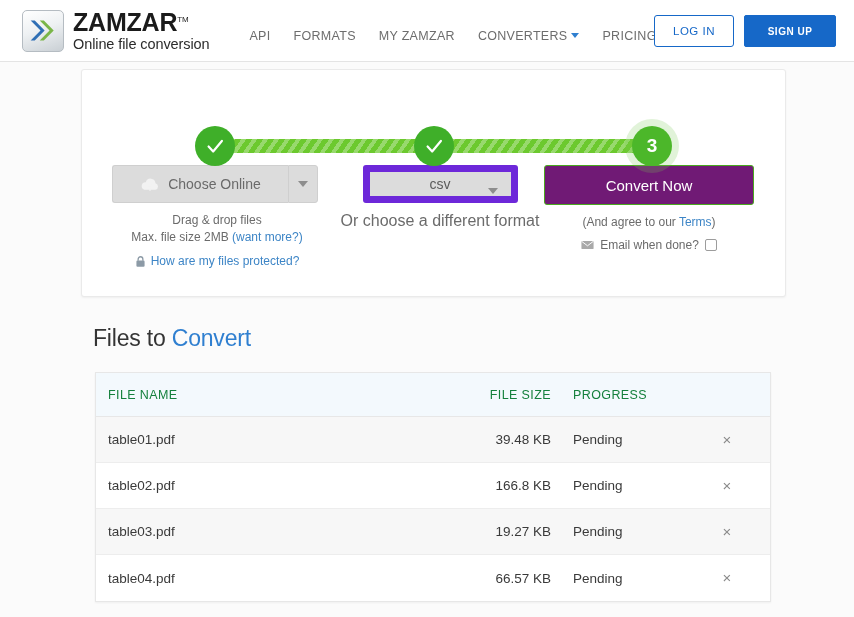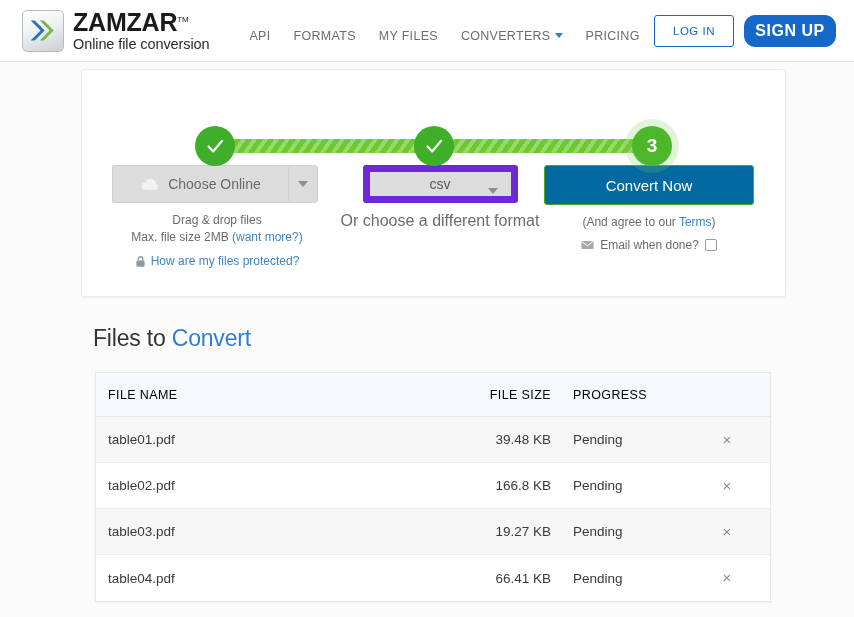--- a/index.html
+++ b/index.html
@@ -94,24 +94,24 @@
     background: #ffffff;
     color: #1668c8;
     font-size: 11.5px;
     letter-spacing: 0.5px;
     display: flex; align-items: center; justify-content: center;
     cursor: pointer;
   }
   .btn-signup {
     width: 92px; height: 32px;
     border: 1px solid #1668c8;
-    border-radius: 11px;
+    border-radius: 2px;
     background: #1668c8;
     color: #ffffff;
-    font-size: 16px;
+    font-size: 10px;
     font-weight: bold;
     letter-spacing: 0.5px;
     display: flex; align-items: center; justify-content: center;
     cursor: pointer;
   }
 
   
   .card {
     position: absolute;
     left: 81px; top: 69px;
@@ -246,21 +246,21 @@
     font-size: 16px; color: #6b6b6b;
   }
 
   .col-convert {
     position: absolute; left: 452px; top: 0; width: 230px;
     text-align: center;
   }
   .btn-convert {
     width: 210px; height: 40px;
     margin: 0 auto;
-    background: #0369a1;
+    background: #701a75;
     border: 1px solid #4aa81f;
     border-radius: 3px;
     color: #ffffff;
     font-size: 15px;
     display: flex; align-items: center; justify-content: center;
     cursor: pointer;
   }
   .terms-line {
     margin-top: 10px;
     font-size: 12px; color: #6b6b6b;
@@ -295,21 +295,21 @@
     width: 676px;
     background: #ffffff;
     border: 1px solid #e7e7e7;
     box-shadow: 0 1px 2px rgba(0,0,0,0.05);
   }
   .thead {
     height: 44px;
     background: #f3f9fd;
     border-bottom: 1px solid #e7e7e7;
     display: flex; align-items: center;
-    color: #000000;
+    color: #15803d;
     font-size: 12.5px;
     letter-spacing: 0.4px;
   }
   .c-name  { width: 355px; padding-left: 12px; }
   .c-size  { width: 100px; text-align: right; }
   .c-prog  { width: 145px; padding-left: 22px; }
   .c-act   { width: 62px; text-align: center; }
 
   .trow {
     height: 46px;
@@ -351,21 +351,21 @@
     </div>
 
     <div class="nav">
       <div class="nav-item">
         <span>API</span>
       </div>
       <div class="nav-item">
         <span>FORMATS</span>
       </div>
       <div class="nav-item">
-        <span>MY FILES</span>
+        <span>MY ZAMZAR</span>
       </div>
       <div class="nav-item">
         <span>CONVERTERS</span>
         <span class="caret-down"></span>
       </div>
       <div class="nav-item">
         <span>PRICING</span>
       </div>
       <div class="nav-item">
         <span>HELP</span>
@@ -492,21 +492,21 @@
       <div class="c-name">table03.pdf</div>
       <div class="c-size">19.27 KB</div>
       <div class="c-prog">Pending</div>
       <div class="c-act">
         <span class="x-btn">×</span>
       </div>
     </div>
 
     <div class="trow even">
       <div class="c-name">table04.pdf</div>
-      <div class="c-size">66.41 KB</div>
+      <div class="c-size">66.57 KB</div>
       <div class="c-prog">Pending</div>
       <div class="c-act">
         <span class="x-btn">×</span>
       </div>
     </div>
   </div>
 
 </div>
 
 </body></html>

